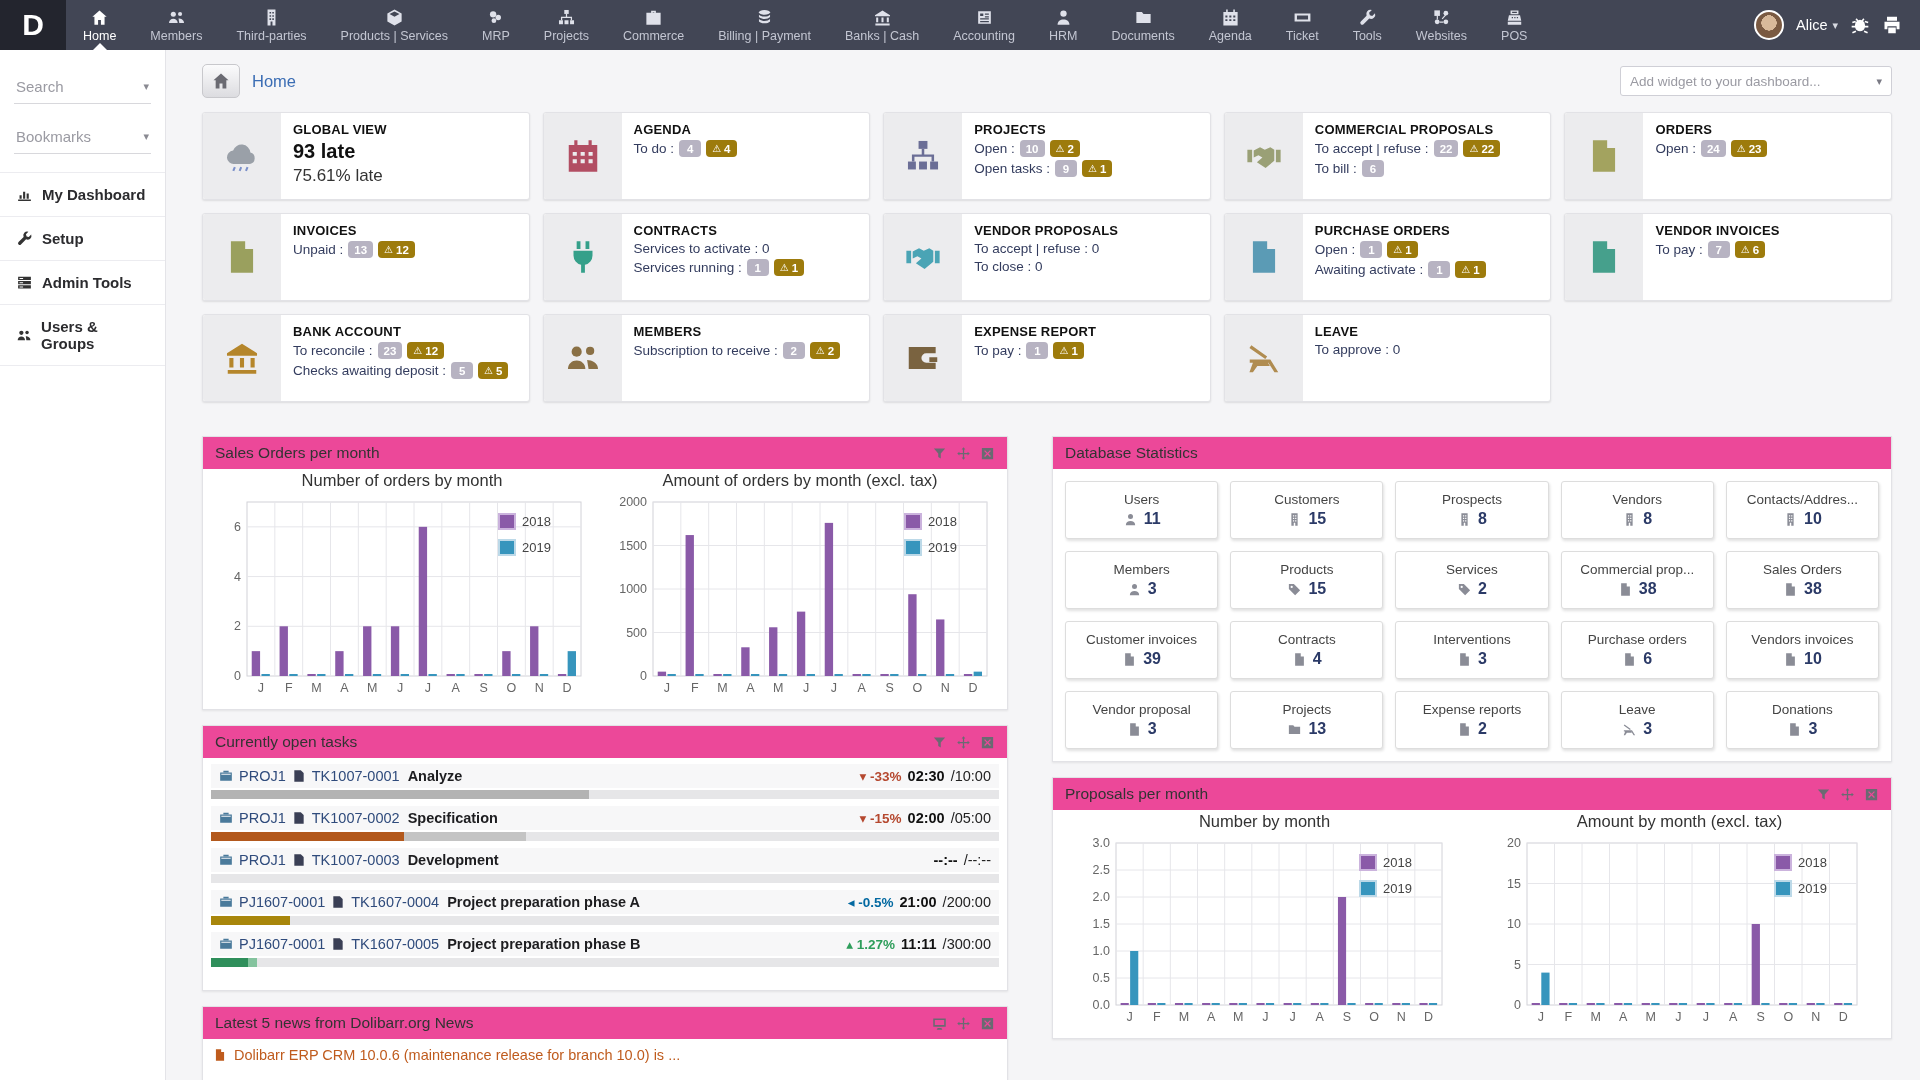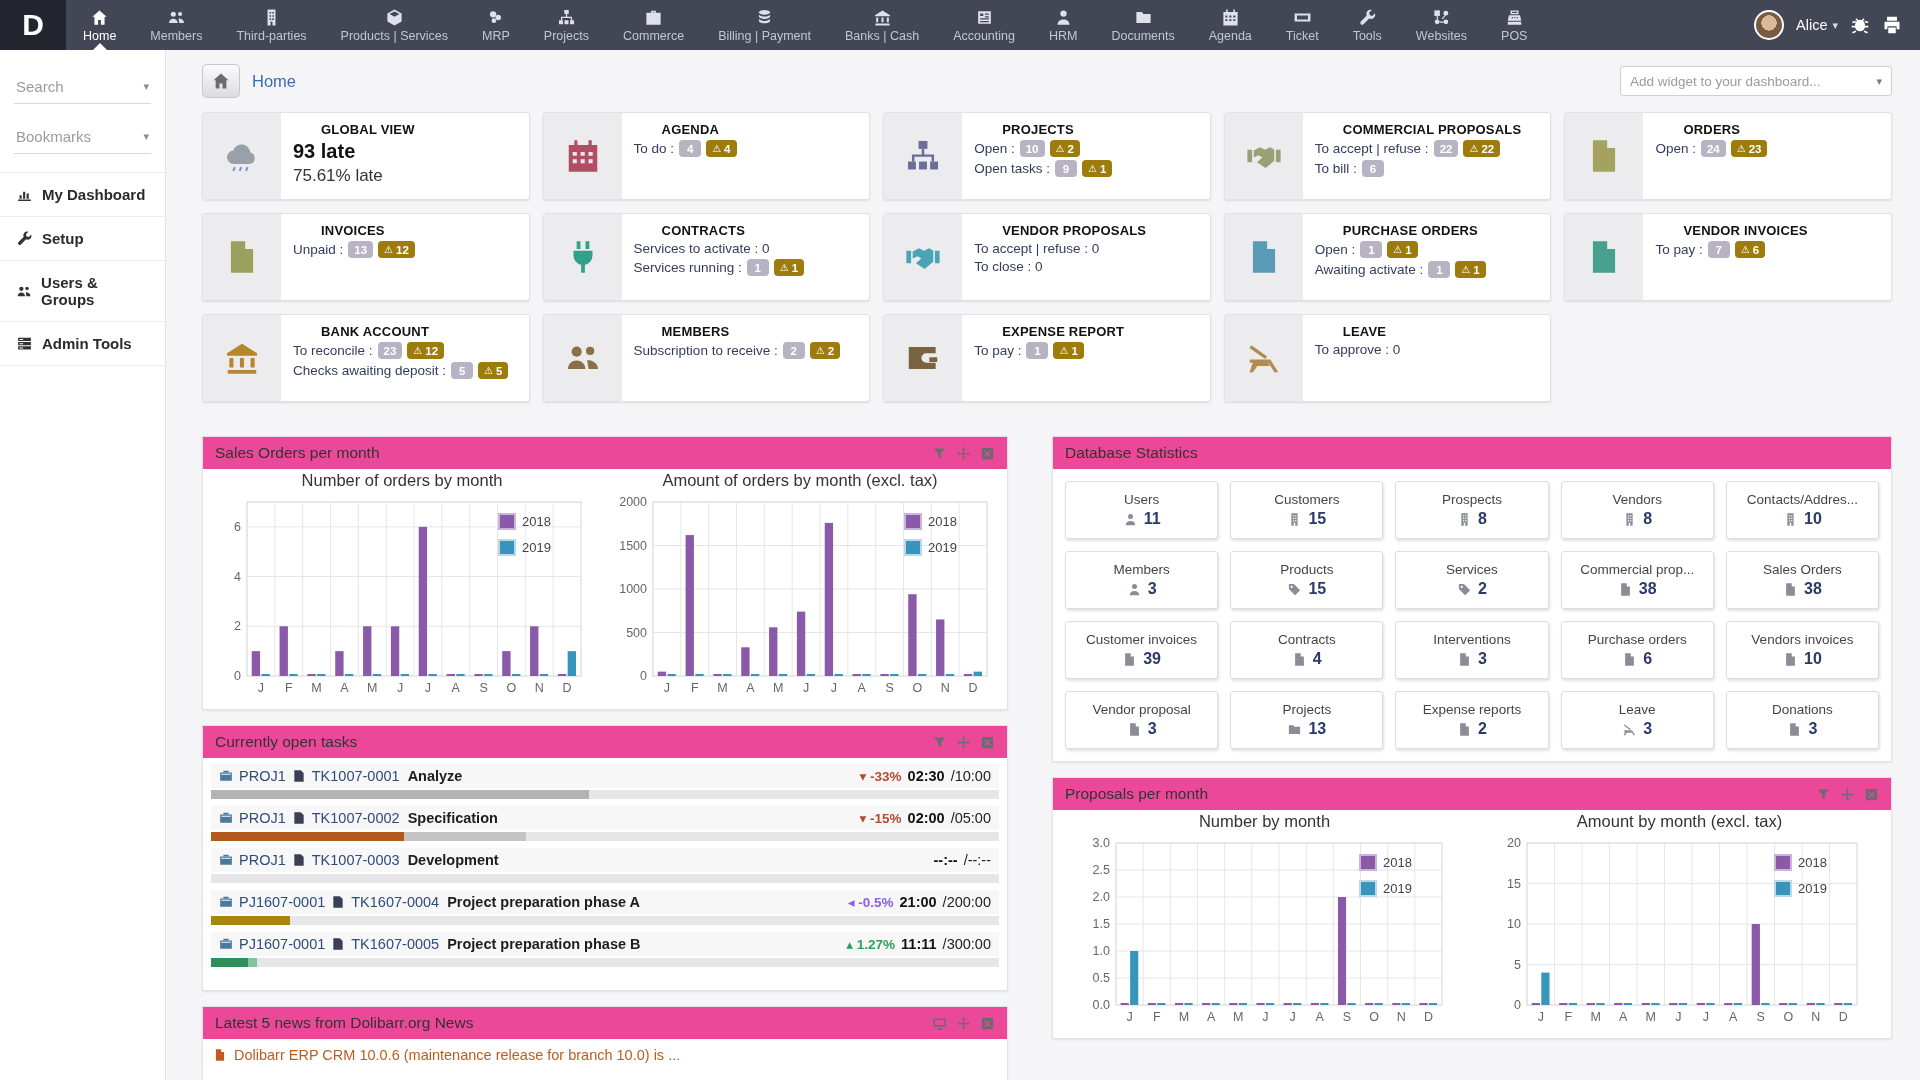--- a/index.html
+++ b/index.html
@@ -50,21 +50,21 @@
     display:flex; align-items:center; justify-content:space-between; padding:0 9px; color:#9a9aa2; font-size:13.5px; cursor:pointer; }
   .add-widget .caret { color:#7a7a84; font-size:11px; }
 
   
   .kpi-grid { display:grid; grid-template-columns:repeat(5,1fr); gap:13px; margin-bottom:34px; }
   .kpi { background:#fff; border:1px solid #e2e2e6; border-radius:3px; box-shadow:0 1px 2px rgba(0,0,0,.10);
     display:flex; height:88px; overflow:hidden; cursor:pointer; }
   .kpi-ico { width:78px; background:#ececee; display:flex; align-items:center; justify-content:center; flex-shrink:0; }
   .kpi-ico svg { width:38px; height:38px; }
   .kpi-body { padding:9px 12px; min-width:0; }
-  .kpi-title { font-weight:bold; font-size:13px; color:#111; letter-spacing:.2px; white-space:nowrap;margin-left:28px; }
+  .kpi-title { font-weight:bold; font-size:13px; color:#111; letter-spacing:.2px; white-space:nowrap; }
   .kpi-line { margin-top:3px; font-size:13.5px; color:#333c5e; white-space:nowrap; display:flex; align-items:center; gap:5px; }
   .kpi-line.big { font-size:20px; font-weight:bold; color:#111; }
   .kpi-line.small { font-size:17px; color:#333; }
   .badge { display:inline-flex; align-items:center; justify-content:center; min-width:22px; height:17px;
     padding:0 6px; border-radius:4px; color:#fff; font-size:11.5px; font-weight:bold; cursor:pointer; }
   .badge.count { background:#b7b3c2; }
   .badge.warn { background:#9d7b0c; gap:3px; }
   .badge.warn::before { content:"⚠"; font-size:10px; }
 
   
@@ -377,29 +377,29 @@
             <span>My Dashboard</span>
           </li>
           <li>
             <svg>
               <use href="#wrench-icon"></use>
             </svg>
             <span>Setup</span>
           </li>
           <li>
             <svg>
+              <use href="#server-icon"></use>
+            </svg>
+            <span>Admin Tools</span>
+          </li>
+          <li>
+            <svg>
               <use href="#members-icon"></use>
             </svg>
             <span>Users &amp; Groups</span>
-          </li>
-          <li>
-            <svg>
-              <use href="#server-icon"></use>
-            </svg>
-            <span>Admin Tools</span>
           </li>
         </ul>
     </aside>
 
     <main class="content">
 
       <div class="content-top">
         <div class="breadcrumb">
           <span class="home-badge">
               <svg>
@@ -881,21 +881,21 @@
                     <svg style="fill: rgb(74, 122, 155);">
                       <use href="#project-icon"></use>
                     </svg>
                     <a class="tref">PJ1607-0001</a>
                     <svg style="fill: rgb(58, 63, 85);">
                       <use href="#task-icon"></use>
                     </svg>
                     <a class="tref">TK1607-0004</a>
                     <span class="tname">Project preparation phase A</span>
                     <span class="tspacer"></span>
-                    <span class="tpct" style="color: #8b5cf6;">◂ -0.5%</span>
+                    <span class="tpct" style="color: #0369a1;">◂ -0.5%</span>
                     <span class="ttime">21:00</span>
                     <span class="ttotal">/200:00</span>
                   </div>
                   <div class="task-bar">
                     <span style="width: 10%; background: rgb(168, 134, 11);"></span>
                   </div>
                 </div>
                 <div class="task">
                   <div class="task-line">
                     <svg style="fill: rgb(74, 122, 155);">

